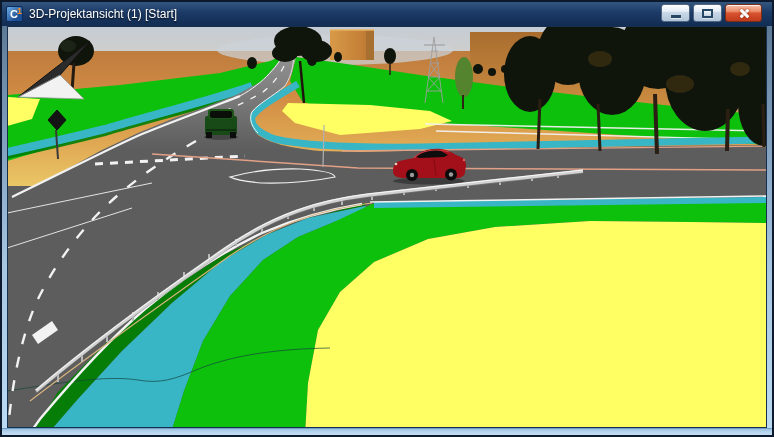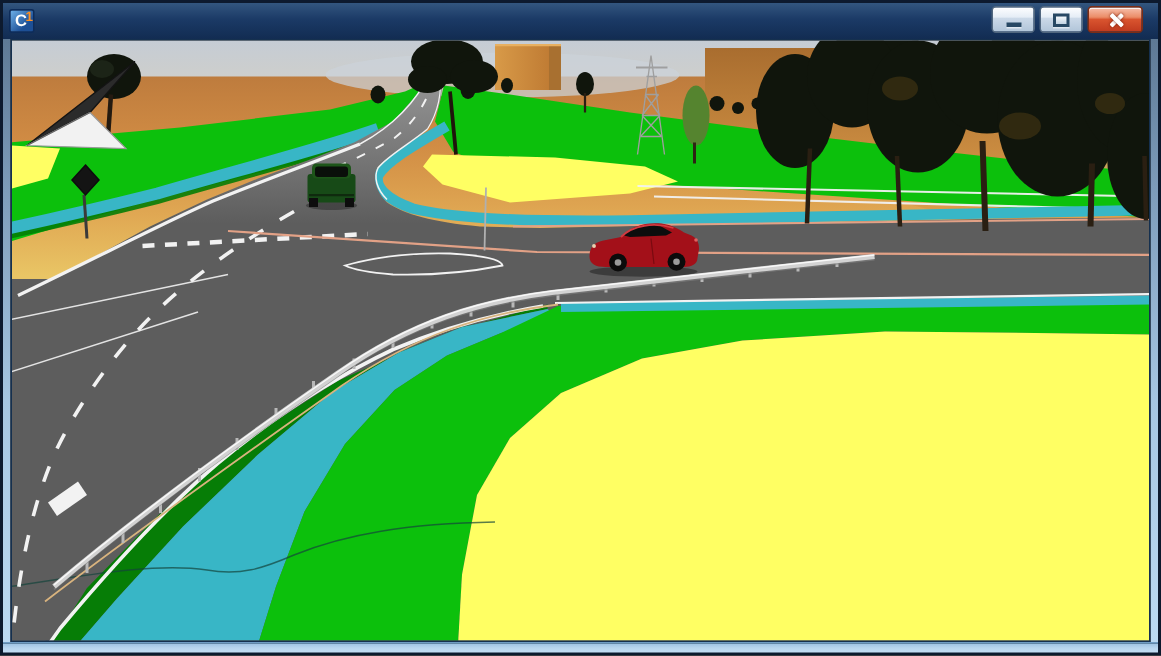--- a/index.html
+++ b/index.html
@@ -66,20 +66,21 @@
 </style>
 </head>
 <body>
 
 <div class="window">
   <div class="titlebar">
     <div class="app-icon">
       <span class="c">C</span>
       <span class="one">1</span>
     </div>
+    <span class="title-text">3D-Projektansicht (1) [Start]</span>
     <div class="controls">
       <button class="cap-btn" title="Minimieren">
         <span class="g-min"></span>
       </button>
       <button class="cap-btn" title="Maximieren">
         <span class="g-max"></span>
       </button>
       <button class="cap-btn close" title="Schließen">
         <span class="g-close"></span>
       </button>

